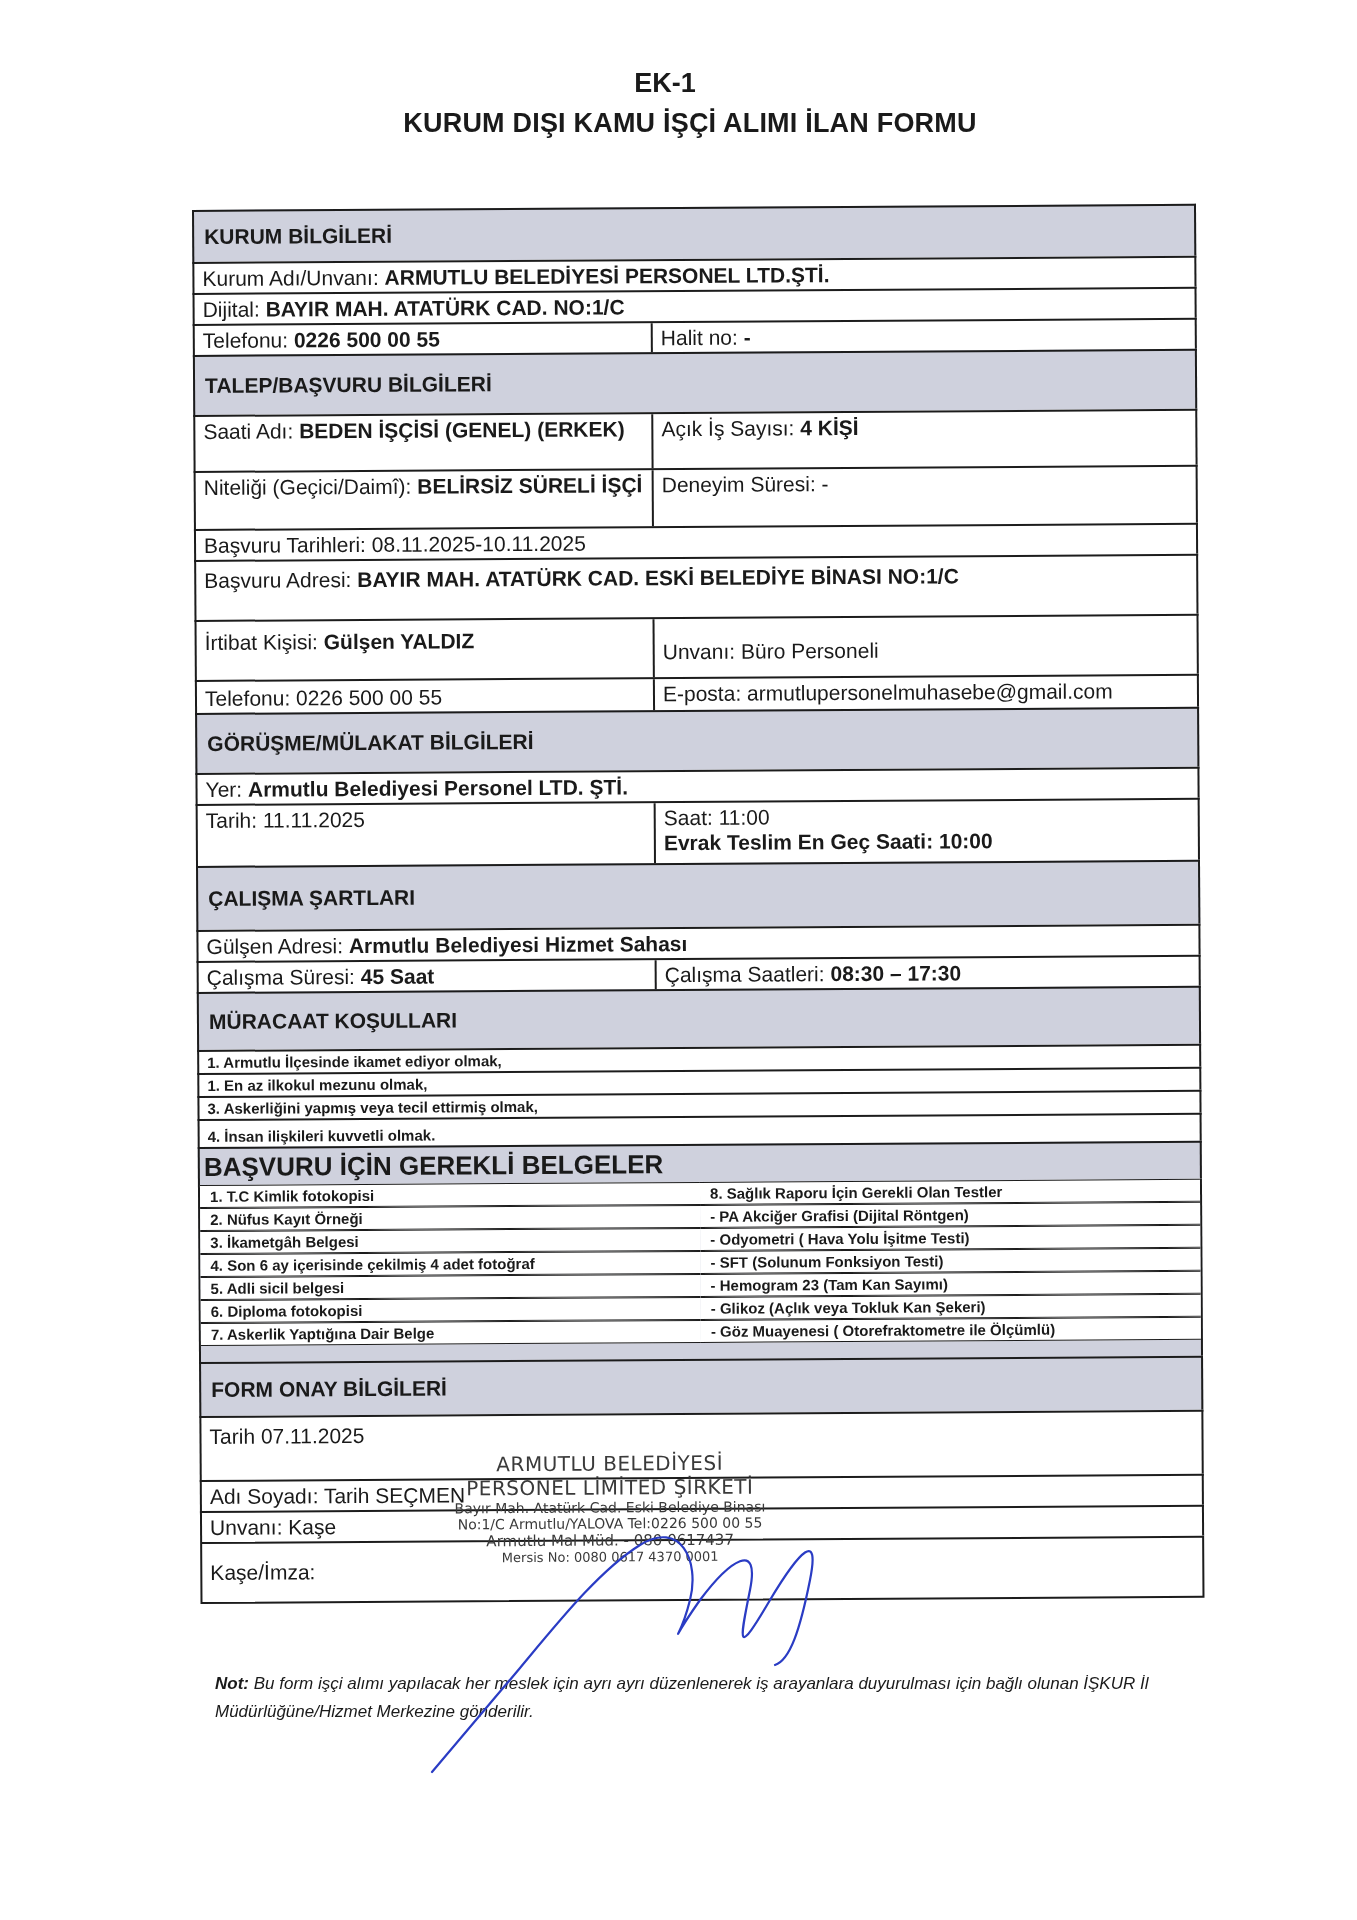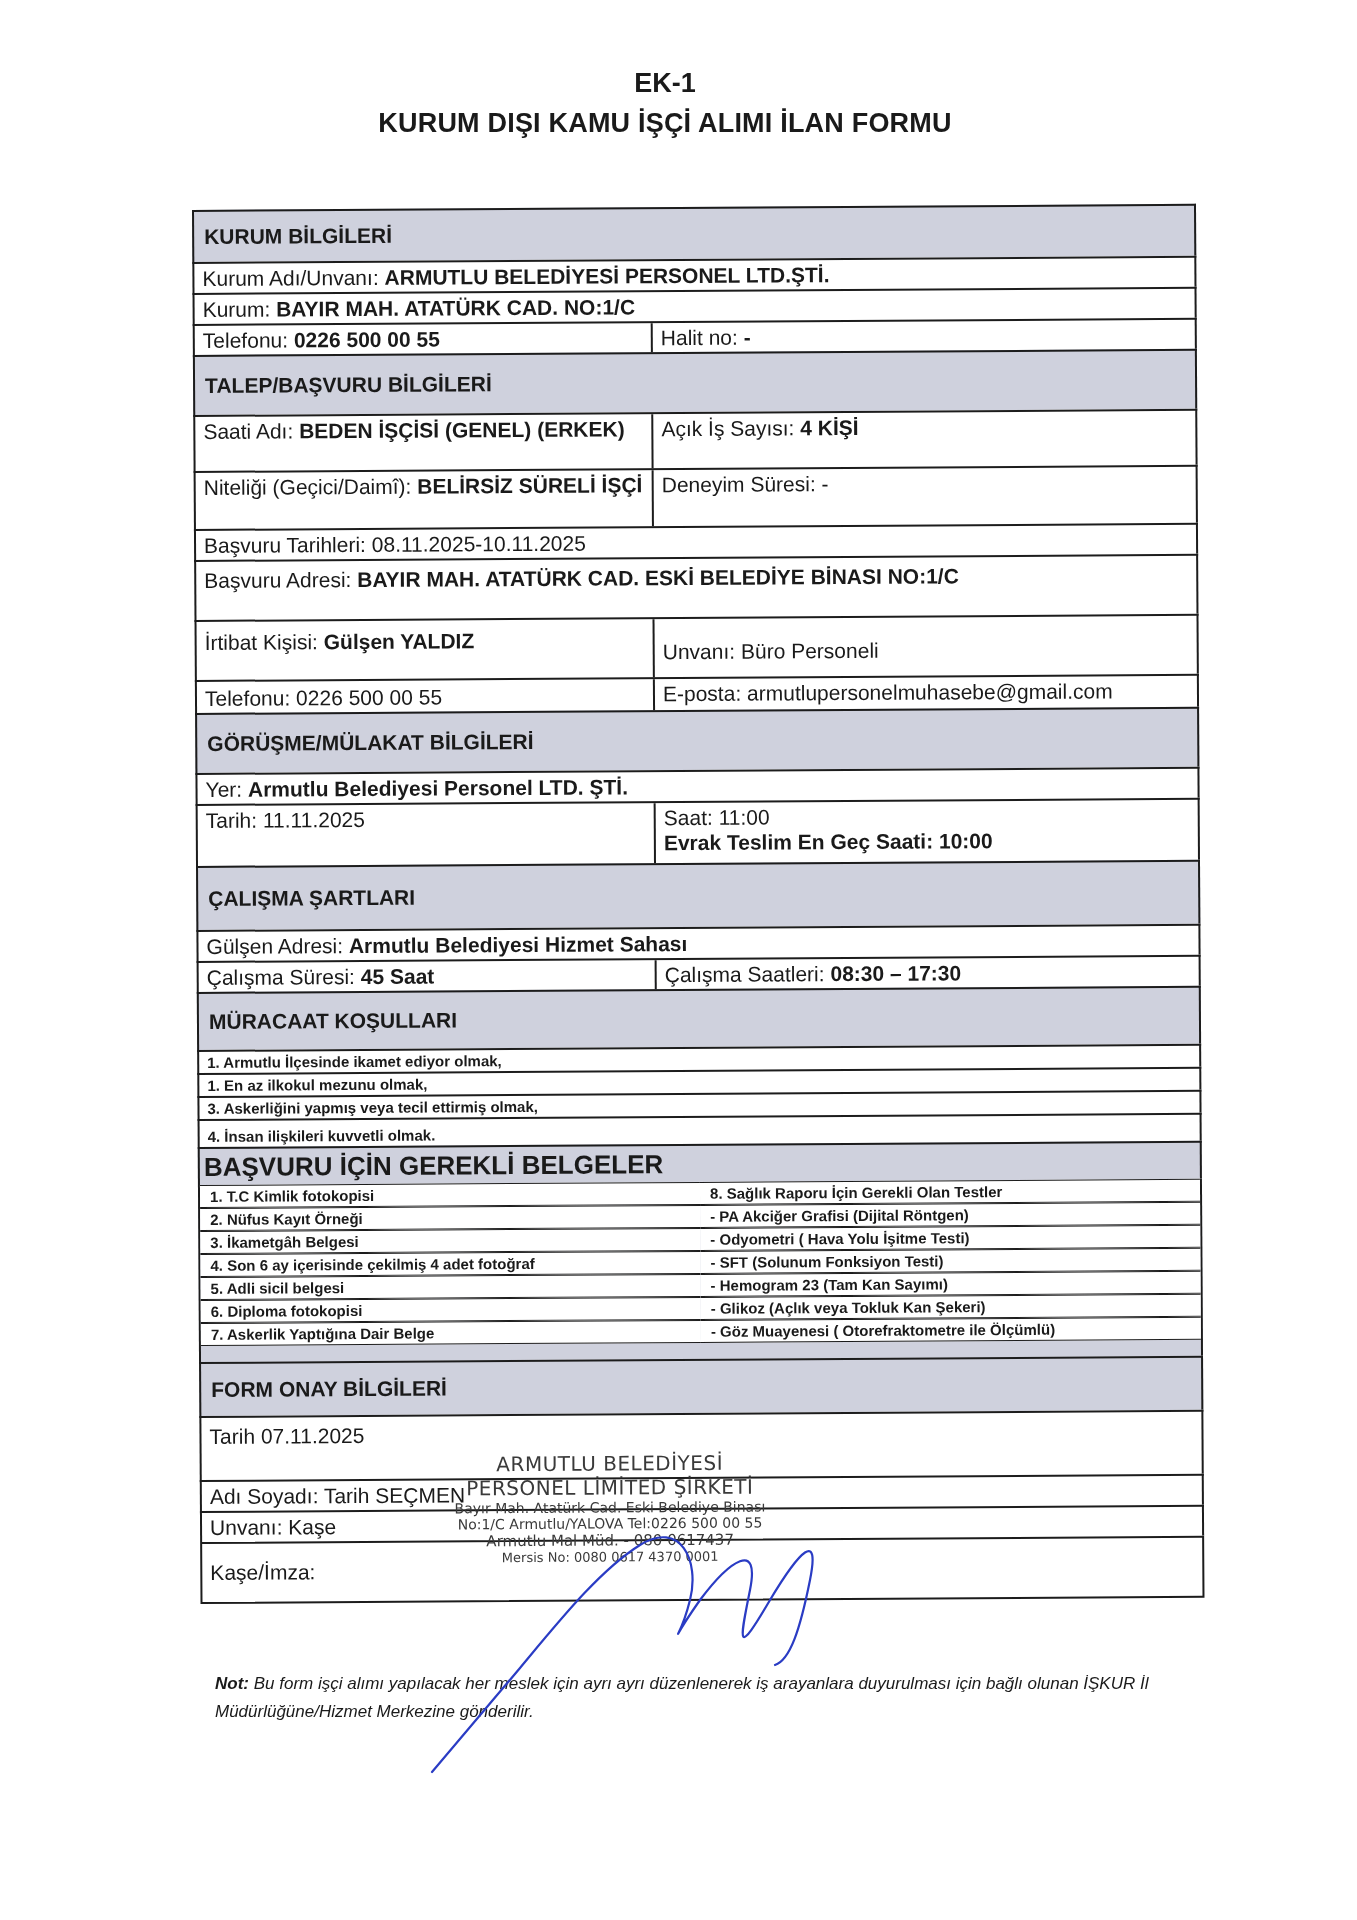--- a/index.html
+++ b/index.html
@@ -1,20 +1,20 @@
 <!DOCTYPE html>
 <html><head>
 <meta charset="utf-8">
 <style>
   html, body { margin: 0; padding: 0; background: #ffffff; }
   body { width: 1357px; height: 1920px; position: relative; overflow: hidden;
          font-family: "Liberation Sans", sans-serif; color: #1a1a1a; }
   .title { position: absolute; left: 0; width: 1330px; text-align: center; font-weight: bold; }
   .t1 { top: 68px; font-size: 27px; }
-  .t2 { top: 108px; font-size: 27px; letter-spacing: 0.2px; }
+  .t2 { top: 108px; font-size: 27px; letter-spacing: 0.2px; padding-left: 25px; }
 
   .form { position: absolute; left: 192px; top: 210px; width: 1004px; transform: rotate(-0.35deg); transform-origin: top left; }
   .sec-head { background: #cfd1dd; border: 2px solid #1c1c1c; border-bottom: none;
               font-weight: bold; font-size: 21px; padding: 0 10px; display: flex; align-items: center; }
   .row { display: flex; border: 2px solid #1c1c1c; border-bottom: none; background: #fff; }
   .row .cell { padding: 2px 8px; font-size: 21px; line-height: 25px; }
   .row .cell.left { width: 450px; border-right: 2px solid #1c1c1c; }
   .row .cell.full { flex: 1; }
   .row .cell.right { flex: 1; }
   .b { font-weight: bold; }
@@ -39,21 +39,21 @@
 <div class="title t1">EK-1</div>
 <div class="title t2">KURUM DIŞI KAMU İŞÇİ ALIMI İLAN FORMU</div>
 
 <div class="form">
 
   <div class="sec-head" style="height:50px;">KURUM BİLGİLERİ</div>
   <div class="row">
     <div class="cell full"><span>Kurum Adı/Unvanı: </span><span class="b">ARMUTLU BELEDİYESİ PERSONEL LTD.ŞTİ.</span></div>
   </div>
   <div class="row">
-    <div class="cell full"><span>Kurum: </span><span class="b">BAYIR MAH. ATATÜRK CAD. NO:1/C</span></div>
+    <div class="cell full"><span>Dijital: </span><span class="b">BAYIR MAH. ATATÜRK CAD. NO:1/C</span></div>
   </div>
   <div class="row">
     <div class="cell left" style="width:440px;"><span>Telefonu: </span><span class="b">0226 500 00 55</span></div>
     <div class="cell right"><span>Halit no: </span><span class="b">-</span></div>
   </div>
 
   <div class="sec-head" style="height:58px;">TALEP/BAŞVURU BİLGİLERİ</div>
   <div class="row" style="height:54px;">
     <div class="cell left" style="width:440px;"><span>Saati Adı: </span><span class="b">BEDEN İŞÇİSİ (GENEL) (ERKEK)</span></div>
     <div class="cell right"><span>Açık İş Sayısı: </span><span class="b">4 KİŞİ</span></div>

